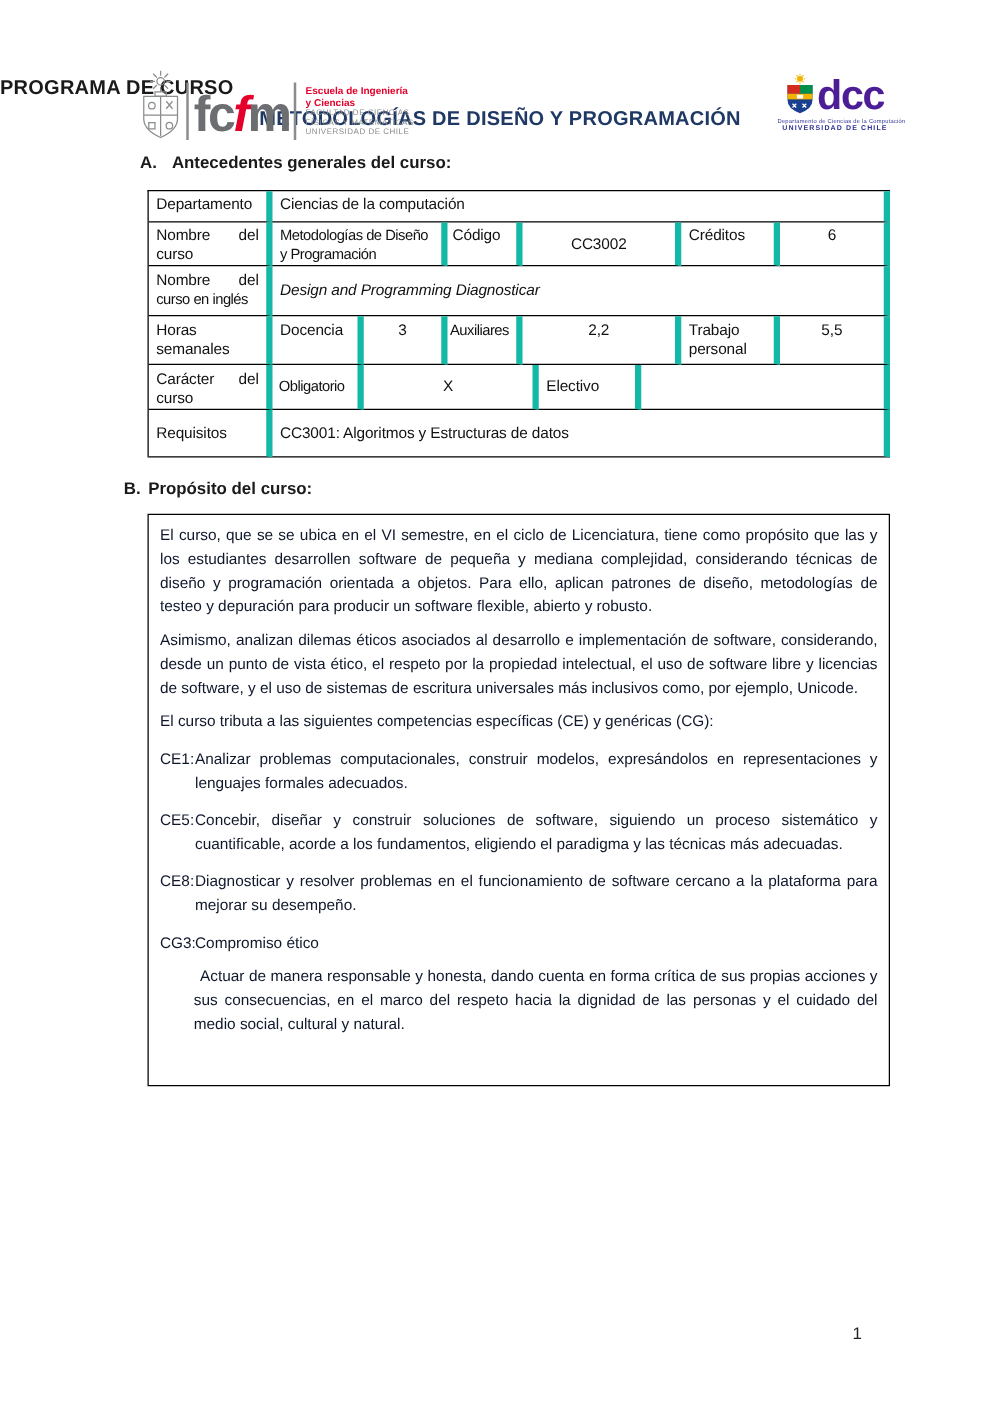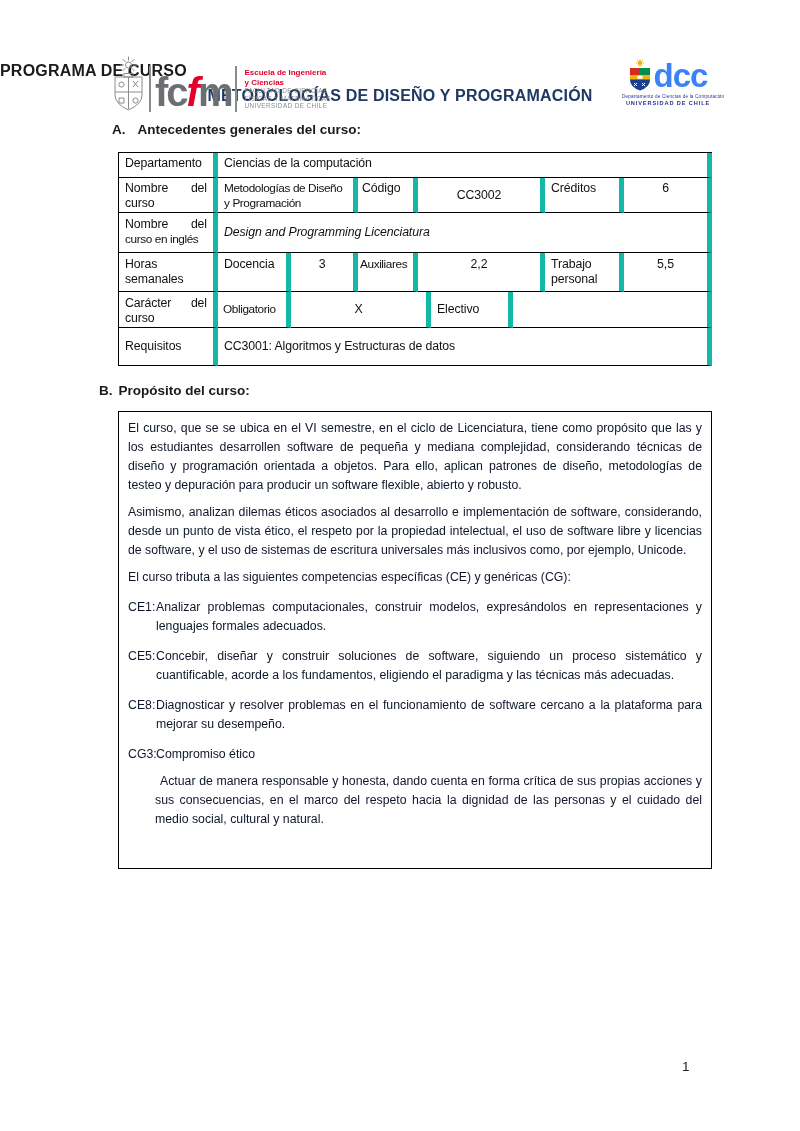--- a/index.html
+++ b/index.html
@@ -29,21 +29,21 @@
   .fcfm-word .wm .red-f { color: #e4002b; font-style: italic; }
   .fcfm-info { margin-left: 7px; margin-top: 12px; }
   .fcfm-info .rline { color: #e4002b; font-size: 8px; font-weight: 700; line-height: 9.5px; white-space: nowrap; }
   .fcfm-info .gline { color: #8a8d8e; font-size: 6.4px; line-height: 7.6px; letter-spacing: 0.4px; white-space: nowrap; }
   .fcfm-info .gline:first-of-type { margin-top: 2px; }
 
   .dcc-logo { position: absolute; left: 622px; top: 59px; width: 92px; text-align: center; }
   .dcc-top { display: flex; align-items: flex-end; justify-content: center; }
   .dcc-word {
     font-size: 33px; font-weight: 700; line-height: 30px; letter-spacing: -1px;
-    color: #3b82f6; margin-left: 3px;
+    color: #4c1d95; margin-left: 3px;
   }
   .dcc-line1 { margin-top: 3px; font-size: 4.6px; letter-spacing: 0.2px; color: #2e3192; white-space: nowrap; }
   .dcc-line2 { margin-top: 1px; font-size: 5.6px; letter-spacing: 0.9px; color: #2e3192; font-weight: 700; white-space: nowrap; }
 
   
   .title1 { padding-top: 61px; text-align: left; font-size: 16px; line-height: 19px; font-weight: 700; letter-spacing: 0.2px; color: #1a1a1a; }
   .title2 { margin-top: 6px; text-align: center; font-size: 16px; line-height: 19px; font-weight: 700; letter-spacing: 0.2px; color: #1f3864; }
 
   
   .sec-head { display: flex; font-weight: 700; font-size: 13.5px; line-height: 16px; color: #1a1a1a; }
@@ -184,21 +184,21 @@
     </div>
 
     <div class="tr" style="height:40px;">
       <div class="td pt4" style="width:99px;">
         <div class="jl">
             <span>Nombre</span>
             <span>del</span>
           </div>
         <div class="tight">curso en inglés</div>
       </div>
-      <div class="td vmid ital" style="width:494px;">Design and Programming Licenciatura</div>
+      <div class="td vmid ital" style="width:494px;">Design and Programming Diagnosticar</div>
     </div>
 
     <div class="tr" style="height:39px;">
       <div class="td pt4" style="width:99px;">Horas semanales</div>
       <div class="td pt4" style="width:73px;">Docencia</div>
       <div class="td num pt4" style="width:67px;">3</div>
       <div class="td tight pt4" style="width:60px;padding-left:2px;padding-right:2px;">Auxiliares</div>
       <div class="td num pt4" style="width:127px;">2,2</div>
       <div class="td pt4" style="width:79px;">Trabajo personal</div>
       <div class="td num pt4" style="width:88px;">5,5</div>

